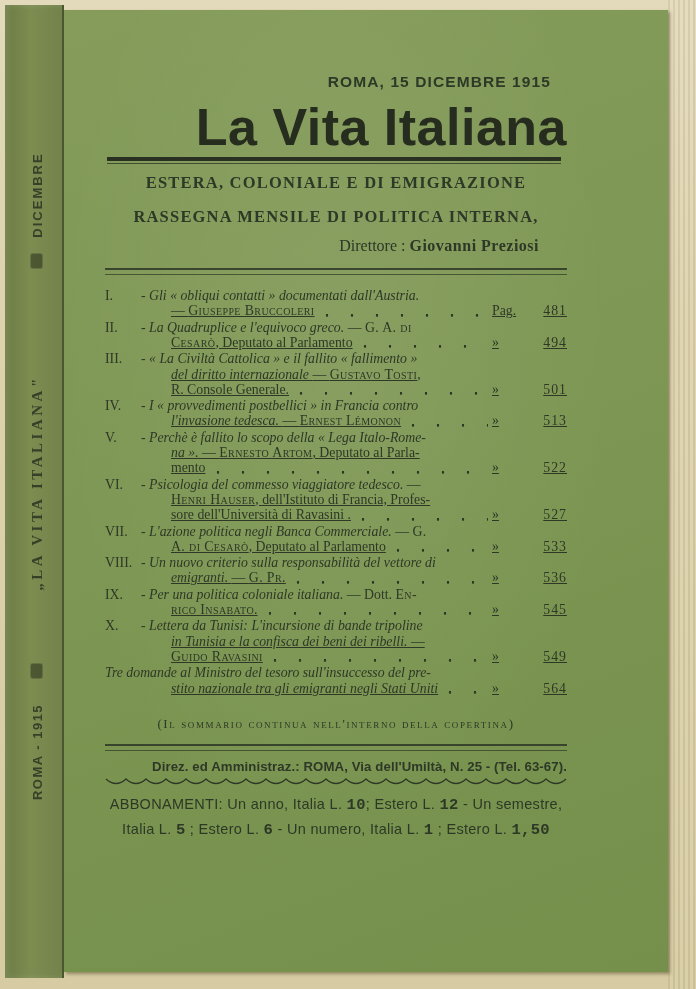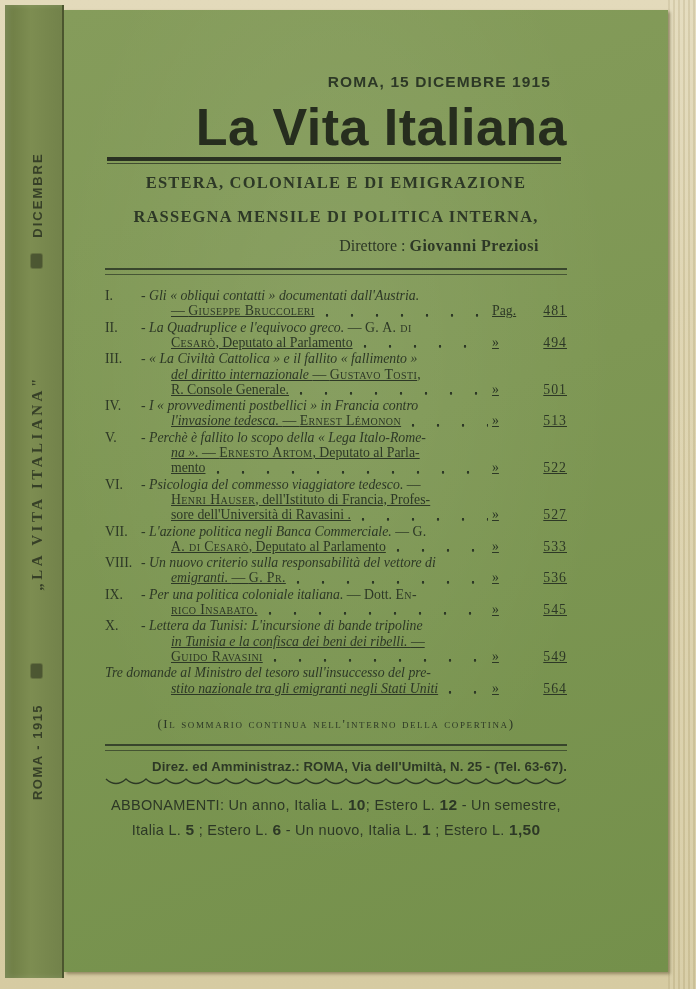--- a/index.html
+++ b/index.html
@@ -63,21 +63,21 @@
   .page-prefix{flex:none;width:34px;}
   .page-num{flex:none;width:32px;text-align:right;margin-left:9px;letter-spacing:1px;}
   .toc-note{margin-top:20px;text-align:center;font-variant:small-caps;letter-spacing:1.6px;font-size:13px;}
   
   .rule2{margin-top:12px;}
   .address{margin-top:8px;font-family:"Liberation Sans",sans-serif;font-weight:700;
     font-size:13.2px;letter-spacing:.1px;white-space:nowrap;color:var(--ink);text-align:right;}
   .wave{display:block;margin-top:3px;}
   .abbo{font-family:"Liberation Sans",sans-serif;font-size:14.5px;letter-spacing:.3px;
     text-align:center;margin-top:7px;color:var(--ink);}
-  .abbo .b{font-weight:700;font-family:Liberation Sans, sans-serif;font-size:15.5px;}
+  .abbo .b{font-weight:700;font-family:Liberation Mono, monospace;font-size:15.5px;}
 </style>
 </head>
 <body>
 
 <div class="scan">
 
   <div class="spine">
     <div class="spine-text spine-month">DICEMBRE</div>
     <div class="spine-mark mark1"></div>
     <div class="spine-text spine-title">„LA VITA ITALIANA"</div>
@@ -249,17 +249,17 @@
 
       <div class="rule-double rule2"></div>
 
       <div class="address">Direz. ed Amministraz.: ROMA, Via dell'Umiltà, N. 25 - (Tel. 63-67).</div>
 
       <svg class="wave" width="462" height="12" viewBox="0 0 462 12" aria-hidden="true">
         <path id="wave-path" fill="none" stroke="#2d3826" stroke-width="1.4" d="M1 2 Q 11 11 21 2 Q 31 11 41 2 Q 51 11 61 2 Q 71 11 81 2 Q 91 11 101 2 Q 111 11 121 2 Q 131 11 141 2 Q 151 11 161 2 Q 171 11 181 2 Q 191 11 201 2 Q 211 11 221 2 Q 231 11 241 2 Q 251 11 261 2 Q 271 11 281 2 Q 291 11 301 2 Q 311 11 321 2 Q 331 11 341 2 Q 351 11 361 2 Q 371 11 381 2 Q 391 11 401 2 Q 411 11 421 2 Q 431 11 441 2 Q 451 11 461 2"></path>
       </svg>
 
       <div class="abbo" id="abbo1"><span>ABBONAMENTI: Un anno, Italia L. </span><span class="b">10</span><span>; Estero L. </span><span class="b">12</span><span> - Un semestre,</span></div>
-      <div class="abbo" id="abbo2"><span>Italia L. </span><span class="b">5</span><span> ; Estero L. </span><span class="b">6</span><span> -  Un nuovo, Italia L. </span><span class="b">1</span><span> ; Estero L. </span><span class="b">1,50</span></div>
+      <div class="abbo" id="abbo2"><span>Italia L. </span><span class="b">5</span><span> ; Estero L. </span><span class="b">6</span><span> -  Un numero, Italia L. </span><span class="b">1</span><span> ; Estero L. </span><span class="b">1,50</span></div>
 
     </div>
   </div>
 </div>
 
 </body></html>

